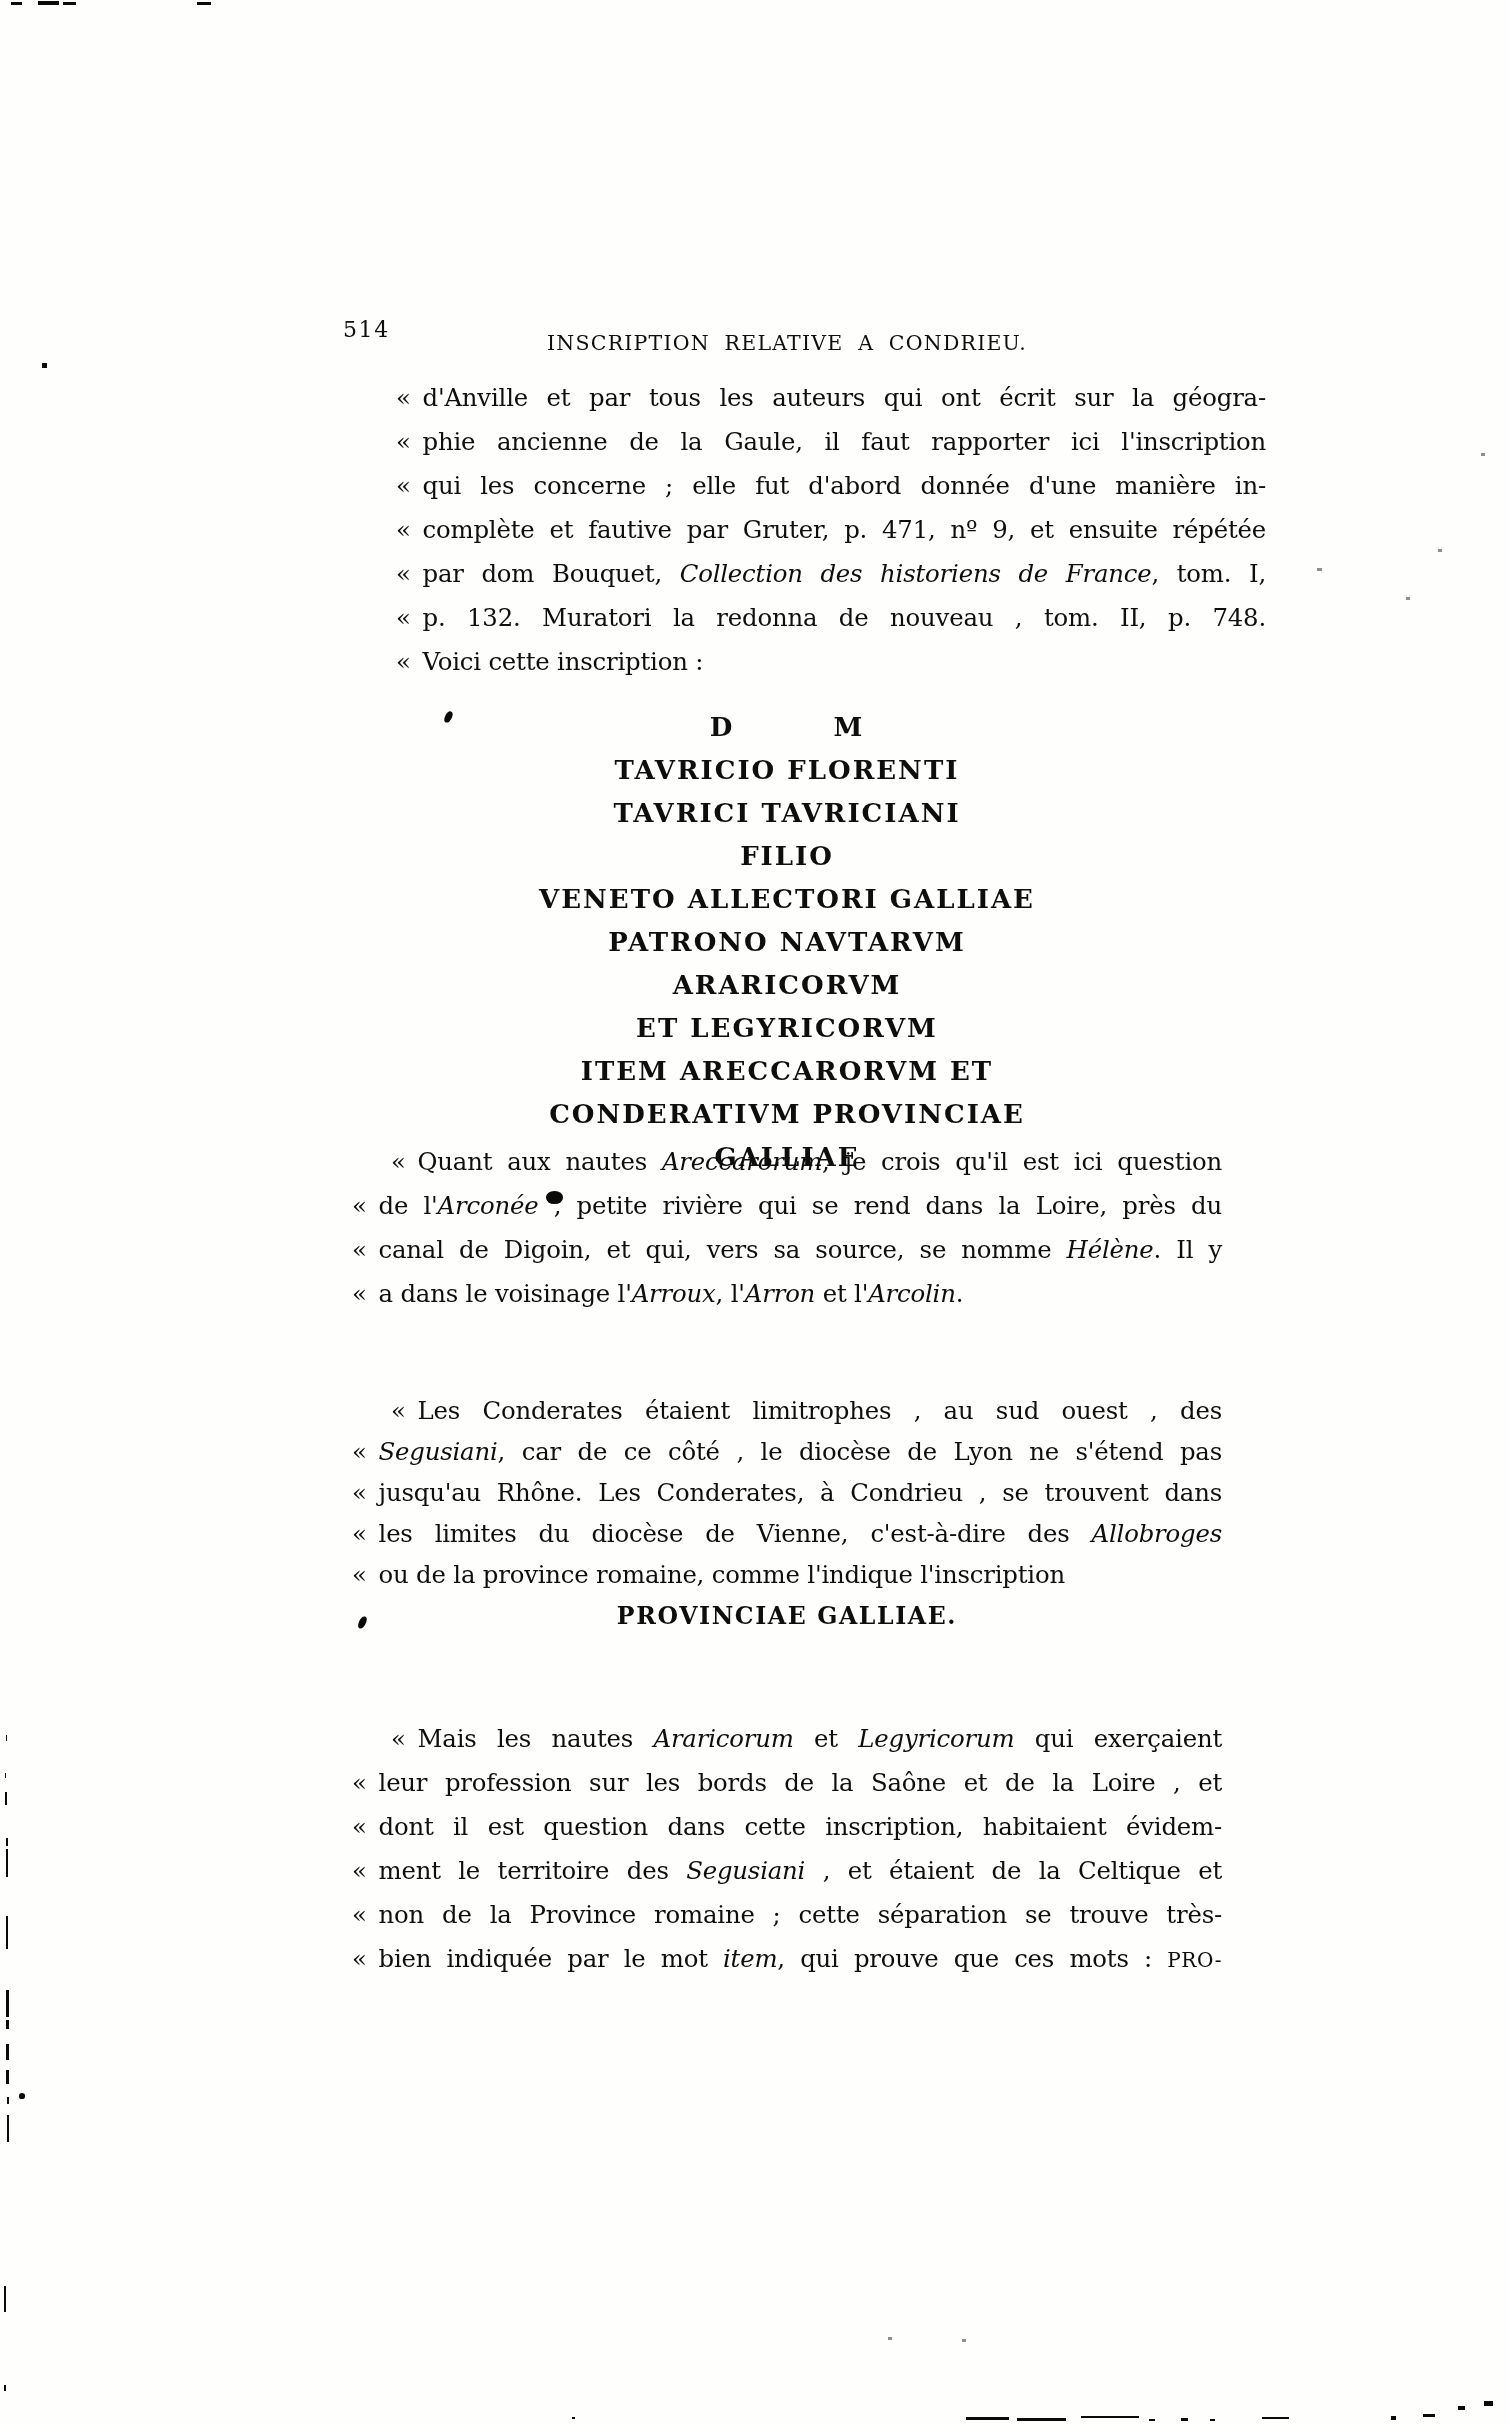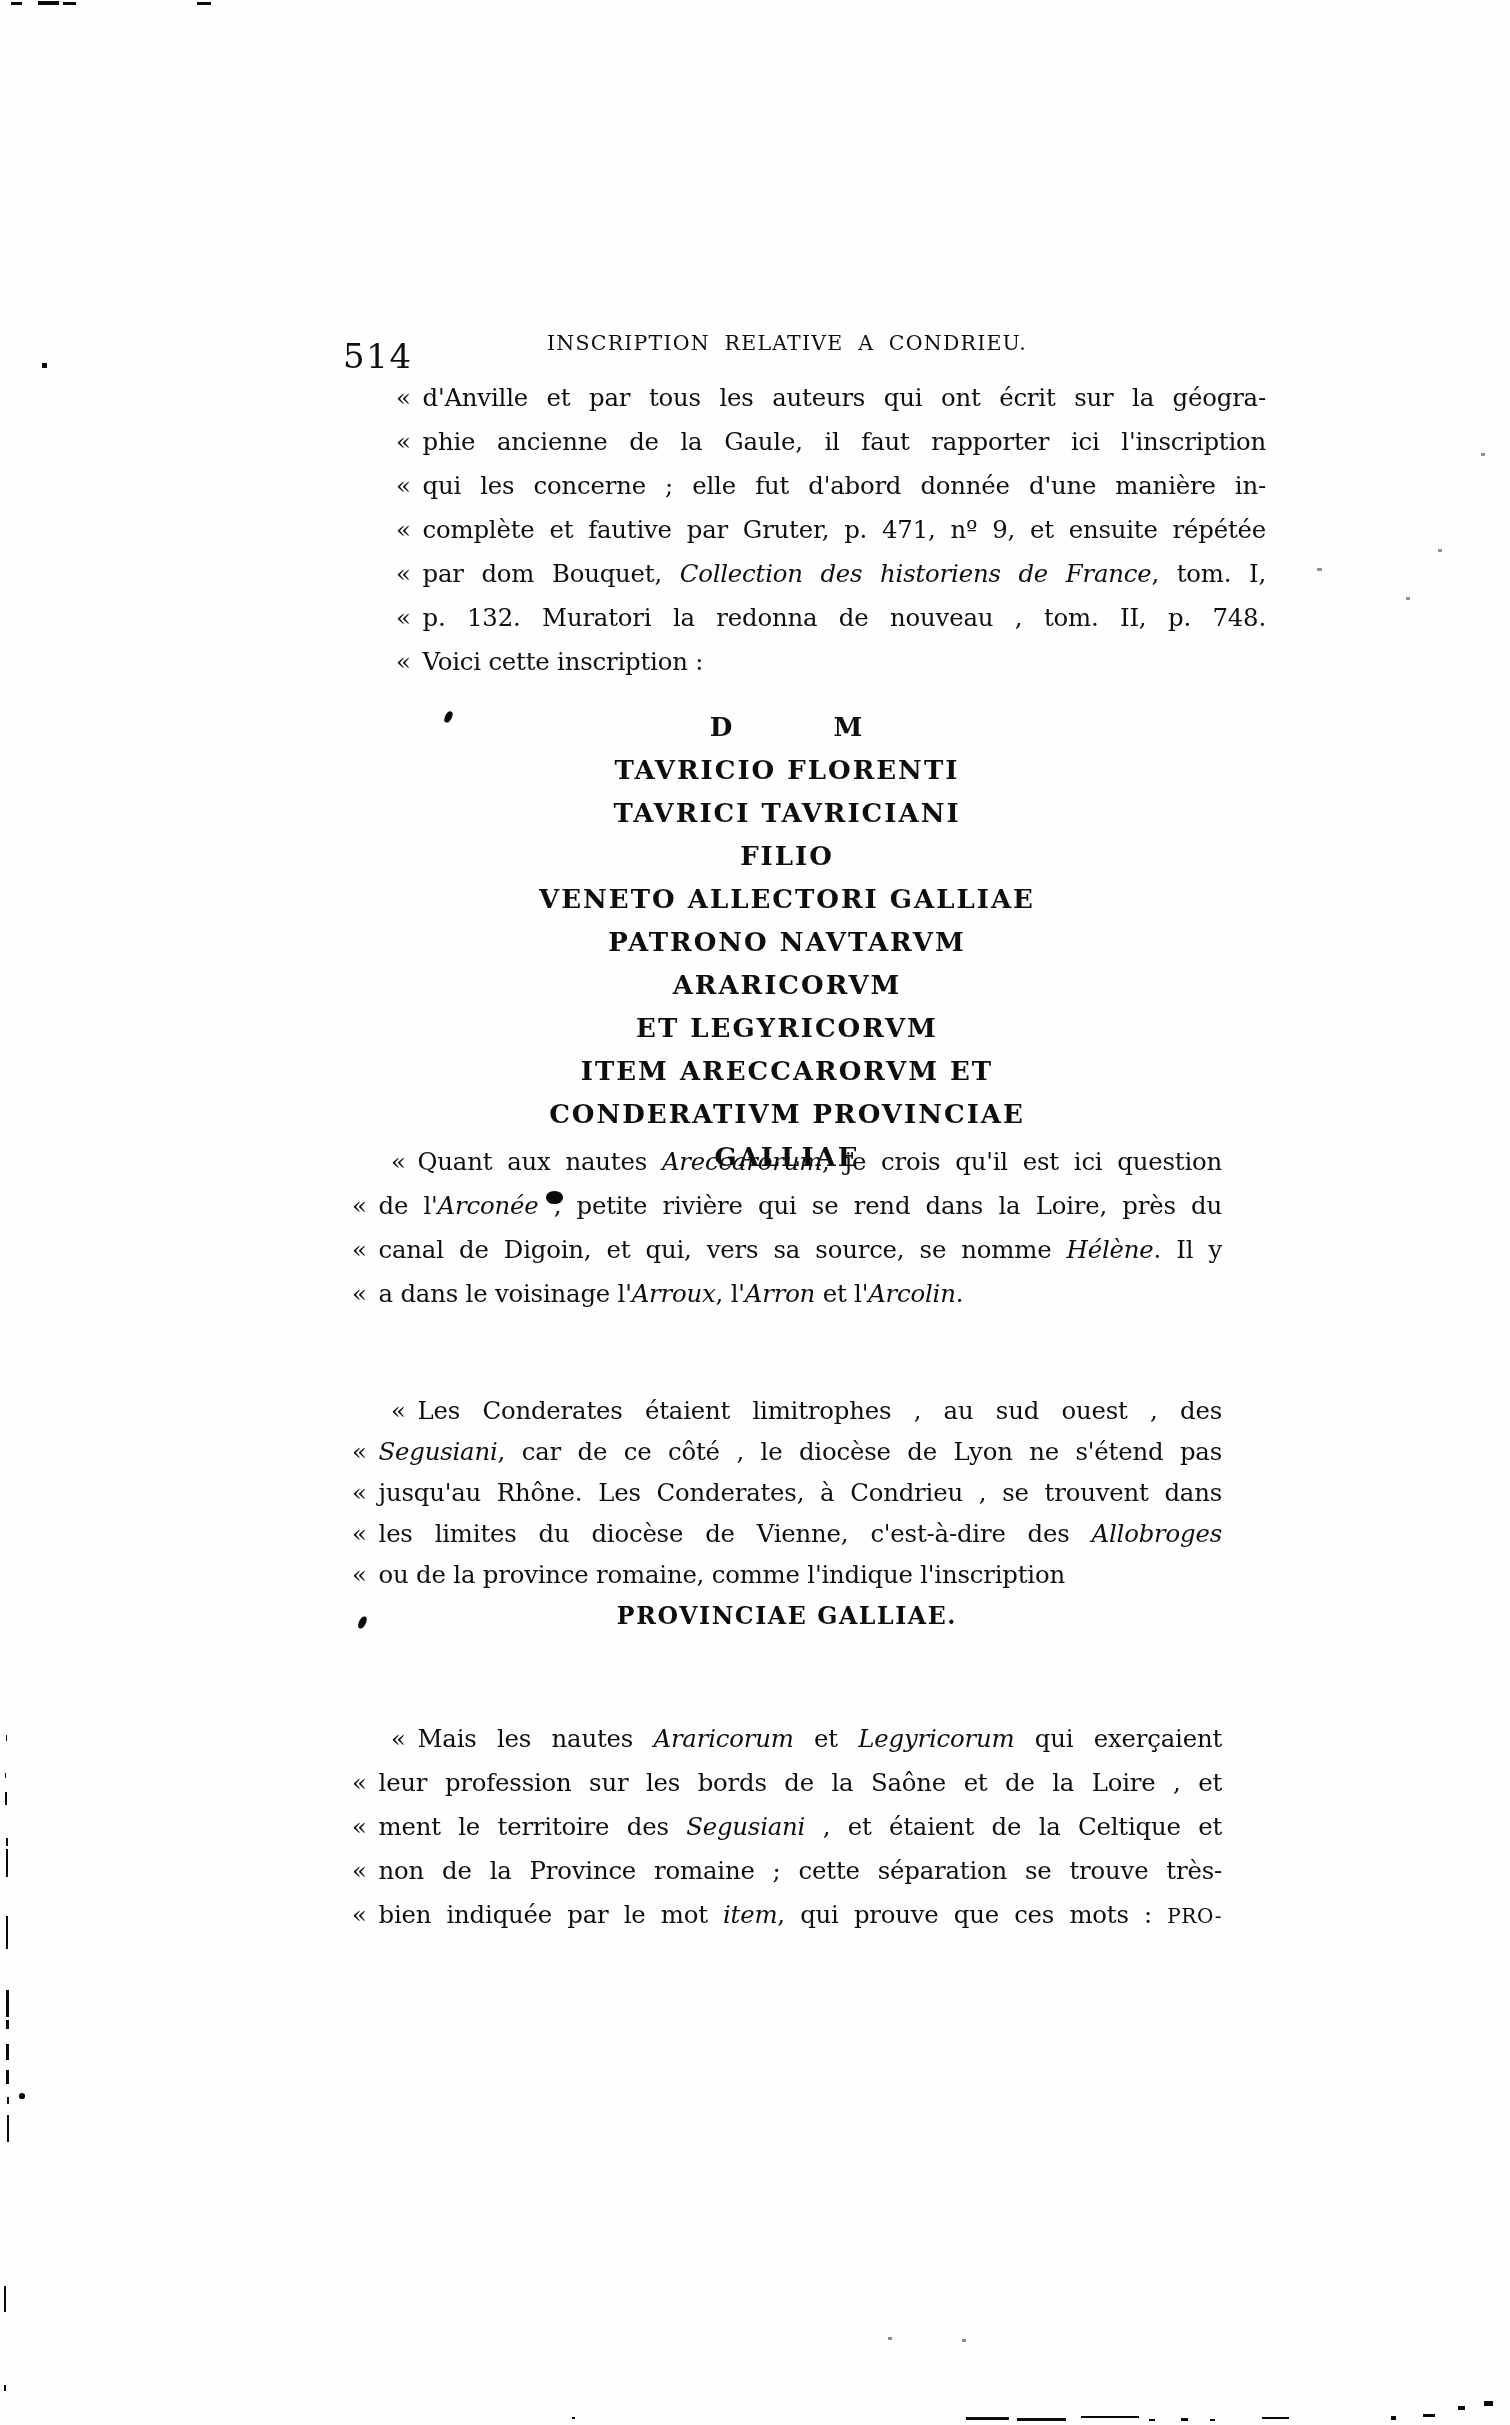--- a/index.html
+++ b/index.html
@@ -1,18 +1,18 @@
 <!DOCTYPE html>
 <html style="font-size:12.6px"><head>
 <meta charset="utf-8">
 <style>
   html,body{margin:0;padding:0;background:#ffffff;}
   .page{position:relative;width:1510px;height:2426px;background:#fefefd;
         color:#0e0e0e;font-family:"DejaVu Serif","Liberation Serif",serif;overflow:hidden;}
-  .pagenum{position:absolute;left:343px;top:336px;font-size:34px;letter-spacing:1.6px;}
+  .pagenum{position:absolute;left:343px;top:317px;font-size:22px;letter-spacing:1.6px;}
   .runtitle{position:absolute;left:352px;top:331px;width:870px;text-align:center;
             font-size:20.5px;font-weight:normal;letter-spacing:1.2px;word-spacing:7px;}
   .block{position:absolute;left:352px;width:870px;}
   #b0{top:376px;margin-left:44px;}
   #b1{top:706px;}
   #b2{top:1140px;}
   #b3{top:1390px;}
   #b4{top:1717px;}
   .para .line{height:44px;line-height:44px;font-size:24.4px;letter-spacing:-0.2px;overflow:visible;}
   #b3 .line{height:41px;line-height:41px;}
@@ -69,20 +69,21 @@
       <div class="line j ind"><span class="q">«</span><span>Les Conderates étaient limitrophes , au sud ouest , des</span></div>
       <div class="line j"><span class="q">«</span><span class="i">Segusiani</span><span>, car de ce côté , le diocèse de Lyon ne s'étend pas</span></div>
       <div class="line j"><span class="q">«</span><span>jusqu'au Rhône. Les Conderates, à Condrieu , se trouvent dans</span></div>
       <div class="line j"><span class="q">«</span><span>les limites du diocèse de Vienne, c'est-à-dire des </span><span class="i">Allobroges</span></div>
       <div class="line"><span class="q">«</span><span>ou de la province romaine, comme l'indique l'inscription</span></div>
       <div class="line c"><span class="caps">PROVINCIAE GALLIAE.</span></div>
     </div>
   <div class="block para" id="b4">
       <div class="line j ind"><span class="q">«</span><span>Mais les nautes </span><span class="i">Araricorum</span><span> et </span><span class="i">Legyricorum</span><span> qui exerçaient</span></div>
       <div class="line j"><span class="q">«</span><span>leur profession sur les bords de la Saône et de la Loire , et</span></div>
+      <div class="line j"><span class="q">«</span><span>dont il est question dans cette inscription, habitaient évidem-</span></div>
       <div class="line j"><span class="q">«</span><span>ment le territoire des </span><span class="i">Segusiani</span><span> , et étaient de la Celtique et</span></div>
       <div class="line j"><span class="q">«</span><span>non de la Province romaine ; cette séparation se trouve très-</span></div>
       <div class="line j"><span class="q">«</span><span>bien indiquée par le mot </span><span class="i">item</span><span>, qui prouve que ces mots : </span><span class="sc">PRO-</span></div>
     </div>
 
   <div id="artifacts">
       <div class="art" style="left: 11px; top: 1.6px; width: 11px; height: 3.9px;"></div>
       <div class="art" style="left: 38px; top: 0.8px; width: 20.5px; height: 4.7px;"></div>
       <div class="art" style="left: 63px; top: 1.6px; width: 12.6px; height: 3.9px;"></div>
       <div class="art" style="left: 197px; top: 1.6px; width: 14px; height: 3.1px;"></div>

